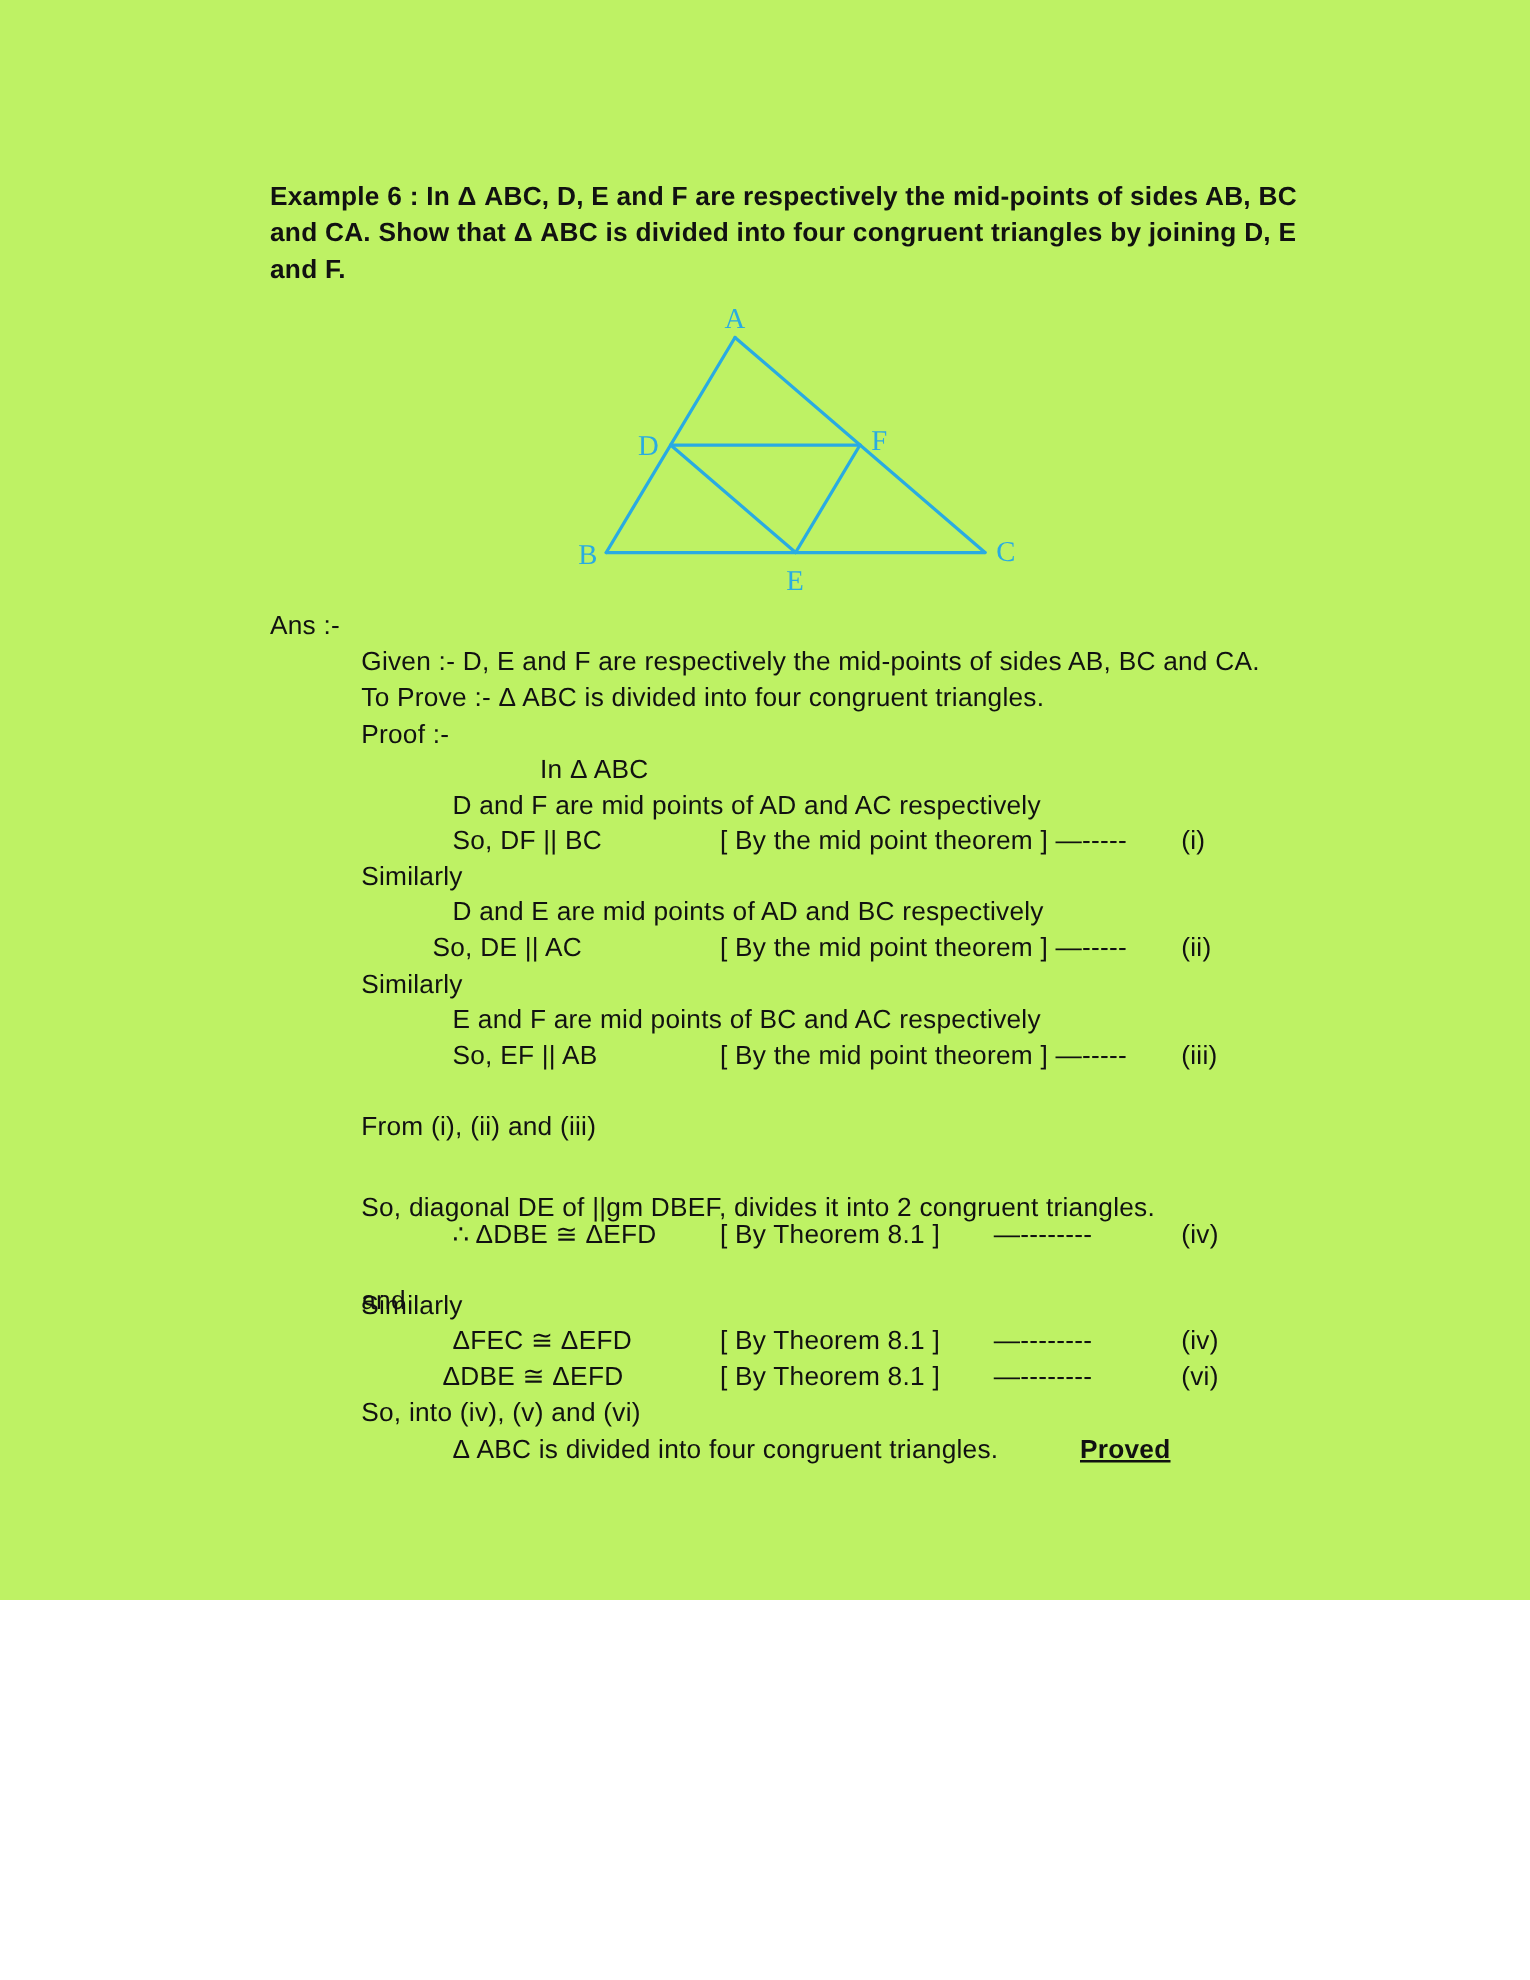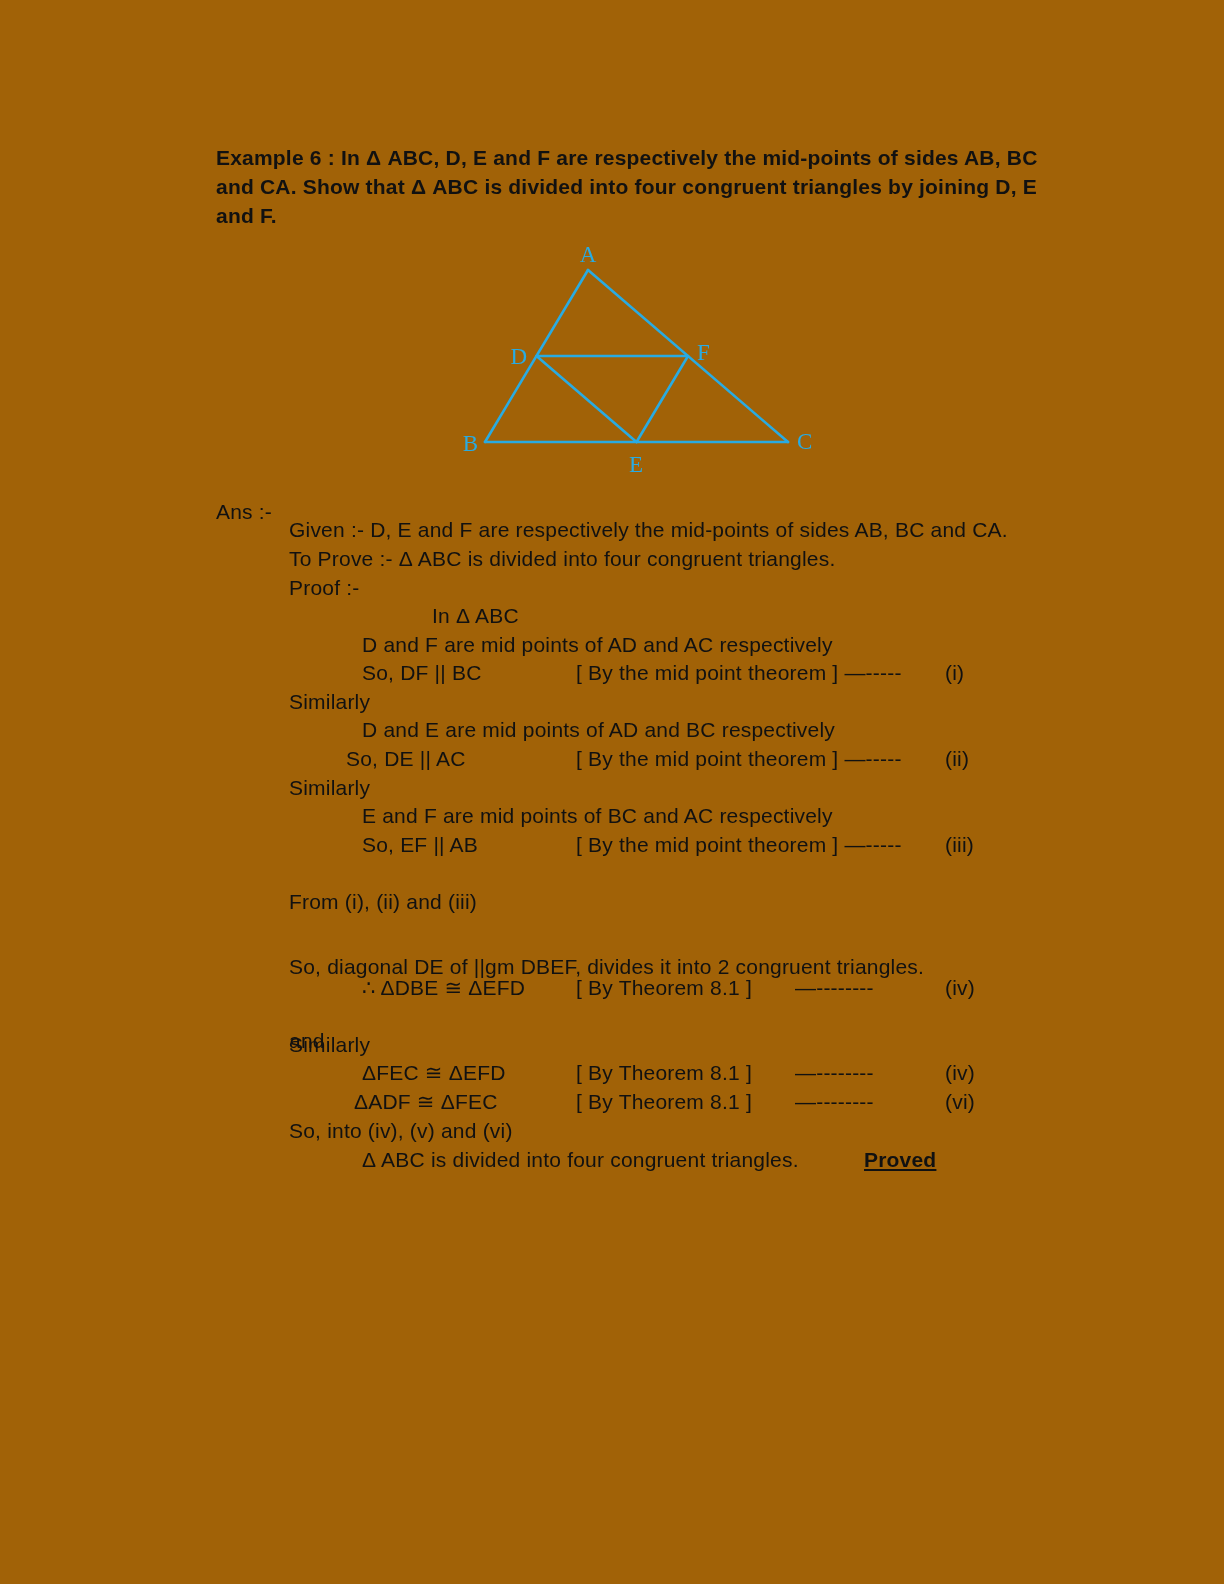--- a/index.html
+++ b/index.html
@@ -1,21 +1,21 @@
 <!DOCTYPE html>
 <html><head>
 <meta charset="utf-8">
 <style>
   html, body { margin: 0; padding: 0; }
   body { background: #ffffff; }
   #page {
     position: relative;
     width: 1224px;
-    height: 1584px;
-    background: #a16207;
+    height: 1280px;
+    background: #bef264;
     font-family: "Liberation Sans", sans-serif;
     color: #111111;
     overflow: hidden;
   }
   .ln {
     position: absolute;
     white-space: nowrap;
     font-size: 21px;
     letter-spacing: 0.2px;
     line-height: 28px;
@@ -47,21 +47,21 @@
     <line x1="536.5" y1="356" x2="636.5" y2="442"></line>
     <line x1="636.5" y1="442" x2="688" y2="356"></line>
     <text x="588" y="262" text-anchor="middle">A</text>
     <text x="478" y="451" text-anchor="end">B</text>
     <text x="797" y="449" text-anchor="start">C</text>
     <text x="527" y="364" text-anchor="end">D</text>
     <text x="636" y="472" text-anchor="middle">E</text>
     <text x="697" y="360" text-anchor="start">F</text>
   </svg>
 
-  <div class="ln" style="left:216px; top:487px;margin-top:11px;">Ans :-</div>
+  <div class="ln" style="left:216px; top:487px;">Ans :-</div>
   <div class="ln" style="left:289px; top:516px;">Given :- D, E and F are respectively the mid-points of sides AB, BC and CA.</div>
   <div class="ln" style="left:289px; top:545px;">To Prove :- Δ ABC is divided into four congruent triangles.</div>
   <div class="ln" style="left:289px; top:574px;">Proof :-</div>
 
   <div class="ln" style="left:432px; top:602px;">In Δ ABC</div>
 
   <div class="ln" style="left:362px; top:631px;">D and F are mid points of AD and AC respectively</div>
   <div class="ln" style="left:362px; top:659px;">So, DF || BC</div>
   <div class="ln" style="left:576px; top:659px;">[ By the mid point theorem ] —-----</div>
   <div class="ln" style="left:945px; top:659px;">(i)</div>
@@ -89,21 +89,21 @@
   <div class="ln" style="left:945px; top:974px;">(iv)</div>
 
   <div class="ln" style="left:289px; top:1031px;">Similarly</div>
 
   <div class="ln" style="left:362px; top:1059px;">ΔFEC ≅ ΔEFD</div>
   <div class="ln" style="left:576px; top:1059px;">[ By Theorem 8.1 ]</div>
   <div class="ln" style="left:795px; top:1059px;">—--------</div>
   <div class="ln" style="left:945px; top:1059px;">(iv)</div>
 
   <div class="ln" style="left:289px; top:1027px;text-align:center;">and</div>
-  <div class="ln" style="left:354px; top:1088px;">ΔADF ≅ ΔFEC</div>
+  <div class="ln" style="left:354px; top:1088px;">ΔDBE ≅ ΔEFD</div>
   <div class="ln" style="left:576px; top:1088px;">[ By Theorem 8.1 ]</div>
   <div class="ln" style="left:795px; top:1088px;">—--------</div>
   <div class="ln" style="left:945px; top:1088px;">(vi)</div>
 
   <div class="ln" style="left:289px; top:1117px;">So, into (iv), (v) and (vi)</div>
   <div class="ln" style="left:362px; top:1146px;">Δ ABC is divided into four congruent triangles.</div>
   <div class="ln bold underline" style="left:864px; top:1146px;">Proved</div>
 
 </div>
 

